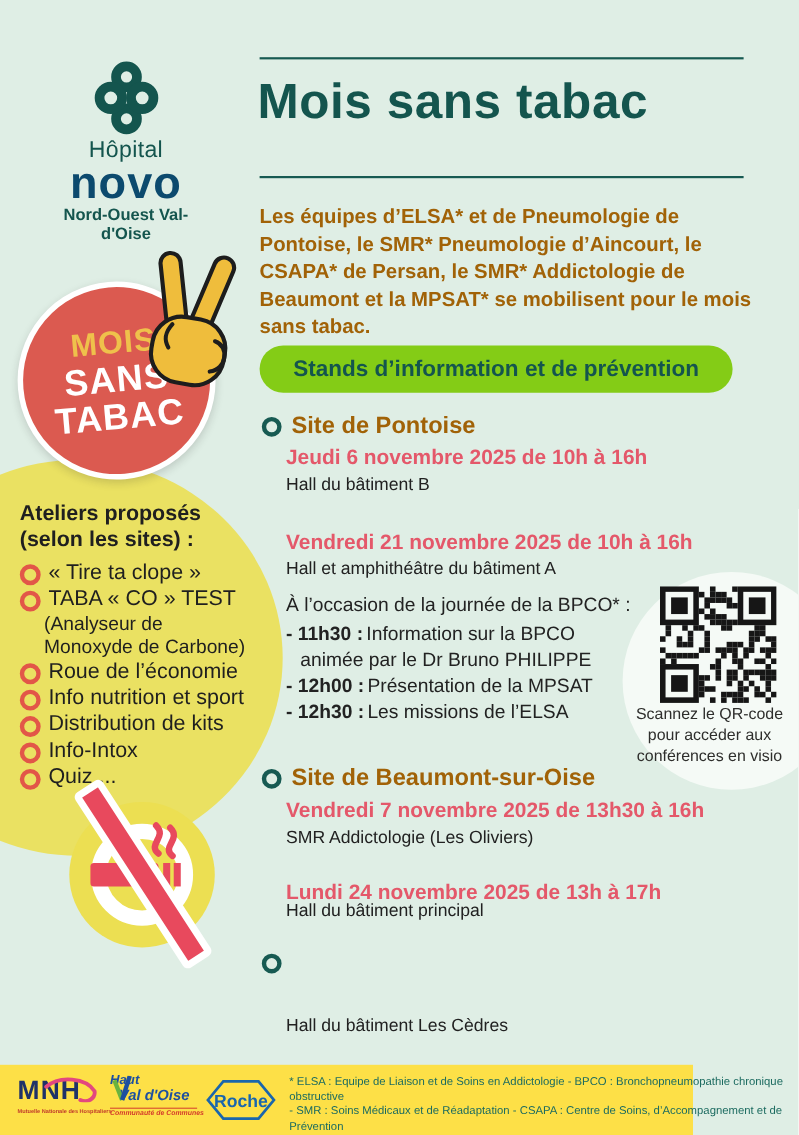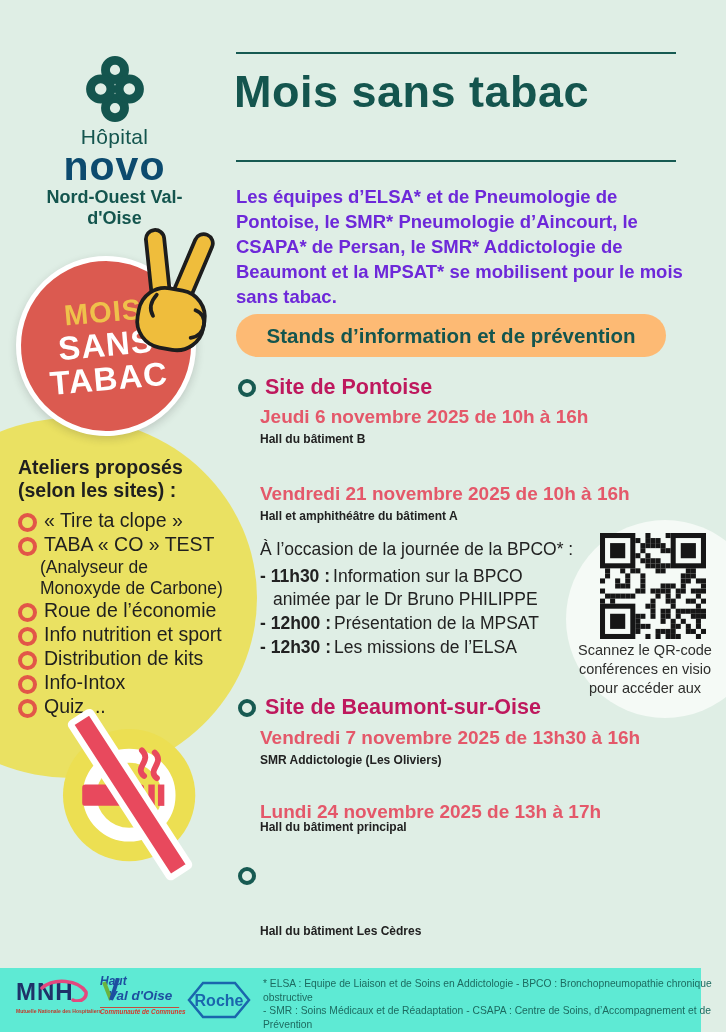--- a/index.html
+++ b/index.html
@@ -10,27 +10,27 @@
   
   .yellow-blob{position:absolute;left:-115px;top:418px;width:372px;height:360px;
     border-radius:50%;background:#eae162;z-index:1;}
   .qr-circle{position:absolute;left:566px;top:520px;width:198px;height:198px;
     border-radius:50%;background:#f5faf6;z-index:1;}
   
   .org-logo{position:absolute;left:42px;top:55px;width:145px;text-align:center;z-index:2;}
   .org-logo svg{display:block;margin:0 auto;}
   .org-top{color:#14554e;font-size:21px;font-weight:400;margin-top:2px;letter-spacing:.3px;}
   .org-main{color:#0c4a6e;font-size:41px;font-weight:800;letter-spacing:1px;line-height:34px;}
-  .org-sub{color:#14554e;font-size:18px;font-weight:600;margin-top:4px;}
+  .org-sub{color:#14554e;font-size:15px;font-weight:600;margin-top:4px;}
   
   .rule{position:absolute;left:236px;width:440px;height:2px;background:#175a52;z-index:2;}
   .rule-top{top:52px;} .rule-bottom{top:160px;}
   .page-title{position:absolute;left:234px;top:66px;color:#14554e;font-size:45px;
     font-weight:600;letter-spacing:.5px;z-index:2;}
-  .intro{position:absolute;left:236px;top:184px;width:448px;color:#6d28d9;
+  .intro{position:absolute;left:236px;top:184px;width:448px;color:#a16207;
     font-size:18.5px;line-height:25px;font-weight:600;z-index:2;}
   
   .badge{position:absolute;left:16px;top:256px;width:170px;height:170px;border-radius:50%;
     background:#db5a50;border:5px solid #fff;transform:rotate(-5deg);z-index:2;
     box-shadow:0 3px 8px rgba(40,40,40,.18);
     display:flex;flex-direction:column;align-items:center;justify-content:center;}
   .badge-l1{color:#efc14b;font-size:29px;font-weight:800;letter-spacing:1px;line-height:32px;}
   .badge-l2,.badge-l3{color:#fff;font-size:33px;font-weight:800;letter-spacing:1px;line-height:34px;}
   .hand{position:absolute;left:133px;top:226px;width:86px;height:142px;z-index:3;
     transform:rotate(10deg);}
@@ -39,39 +39,39 @@
   .workshops-heading{font-size:19.5px;font-weight:800;line-height:23px;margin-bottom:7px;}
   .w-item{display:flex;align-items:flex-start;font-size:19.5px;font-weight:500;
     line-height:22px;margin-bottom:1px;}
   .w-ring{flex:0 0 auto;width:11px;height:11px;border:4px solid #e25648;border-radius:50%;
     margin:4px 7px 0 0;}
   .w-sub{font-size:17.5px;font-weight:400;line-height:21px;padding-left:22px;width:190px;}
   
   .no-smoking{position:absolute;left:52px;top:712px;z-index:2;overflow:visible;}
   
   .banner{position:absolute;left:236px;top:314px;width:430px;height:43px;border-radius:22px;
-    background:#fdba74;z-index:2;display:flex;align-items:center;justify-content:center;
+    background:#84cc16;z-index:2;display:flex;align-items:center;justify-content:center;
     color:#14554e;font-size:20.5px;font-weight:700;}
   
   .site-header{position:absolute;display:flex;align-items:center;z-index:2;}
   .site-ring{width:10px;height:10px;border:4.5px solid #175a52;border-radius:50%;margin-right:9px;}
-  .site-name{color:#be185d;font-size:21.5px;font-weight:700;}
+  .site-name{color:#a16207;font-size:21.5px;font-weight:700;}
   .evt-date{position:absolute;left:260px;color:#e4586a;font-size:19px;font-weight:700;z-index:2;}
-  .evt-loc{position:absolute;left:260px;color:#212121;font-size:12px;font-weight:700;z-index:2;}
+  .evt-loc{position:absolute;left:260px;color:#212121;font-size:16px;font-weight:400;z-index:2;}
   .bpco-note{position:absolute;left:260px;top:539px;color:#222;font-size:17.5px;z-index:2;}
   .program{position:absolute;left:260px;top:565px;width:316px;z-index:2;color:#222;
     font-size:17.5px;line-height:23px;}
   .program-item{padding-left:13px;text-indent:-13px;margin-bottom:1px;}
   .p-time{font-weight:700;margin-right:3px;}
   
   .qr-code{position:absolute;left:600px;top:533px;z-index:2;}
   .qr-caption{position:absolute;left:566px;top:641px;width:158px;text-align:center;
     color:#2e2e2c;font-size:14.5px;line-height:19px;z-index:2;}
   
-  .footer{position:absolute;left:0;top:968px;width:701px;height:64px;background:#5eead4;z-index:4;}
+  .footer{position:absolute;left:0;top:968px;width:630px;height:64px;background:#fde047;z-index:4;}
   .mnh{position:absolute;left:16px;top:10px;width:82px;}
   .mnh-name{color:#1f3268;font-size:24px;font-weight:800;letter-spacing:1px;position:relative;z-index:1;}
   .mnh-swoosh{position:absolute;left:22px;top:-6px;z-index:2;}
   .mnh-tag{color:#c03a2b;font-size:6.5px;font-weight:700;white-space:nowrap;
     transform:scale(.78);transform-origin:left top;margin-top:2px;}
   .hvo{position:absolute;left:100px;top:6px;width:88px;font-style:italic;font-weight:700;}
   .hvo-top{color:#1d4fa0;font-size:12px;}
   .hvo-mainrow{position:relative;color:#1d4fa0;font-size:13.5px;margin-top:0px;padding-left:8px;}
   .hvo-check{position:absolute;left:2px;top:-10px;}
   .hvo-sub{color:#d43a2c;font-size:7px;font-weight:700;white-space:nowrap;margin-top:4px;
@@ -339,22 +339,22 @@
         <rect x="14" y="0" width="7" height="7"></rect>
         <rect x="15" y="1" width="5" height="5" fill="#f5faf6"></rect>
         <rect x="16" y="2" width="3" height="3" fill="#161616"></rect>
         <rect x="0" y="14" width="7" height="7"></rect>
         <rect x="1" y="15" width="5" height="5" fill="#f5faf6"></rect>
         <rect x="2" y="16" width="3" height="3" fill="#161616"></rect>
       </g>
     </svg>
   <div class="qr-caption">
     <div>Scannez le QR-code</div>
+    <div>pour accéder aux</div>
     <div>conférences en visio</div>
-    <div>pour accéder aux</div>
   </div>
 
   <div class="site-header" style="left:238px;top:695px;">
     <span class="site-ring"></span>
     <span class="site-name">Site de Beaumont-sur-Oise</span>
   </div>
   <div class="evt-date" style="top:727px;">Vendredi 7 novembre 2025 de 13h30 à 16h</div>
   <div class="evt-loc" style="top:753px;">SMR Addictologie (Les Oliviers)</div>
   <div class="evt-date" style="top:801px;">Lundi 24 novembre 2025 de 13h à 17h</div>
   <div class="evt-loc" style="top:820px;">Hall du bâtiment principal</div>

